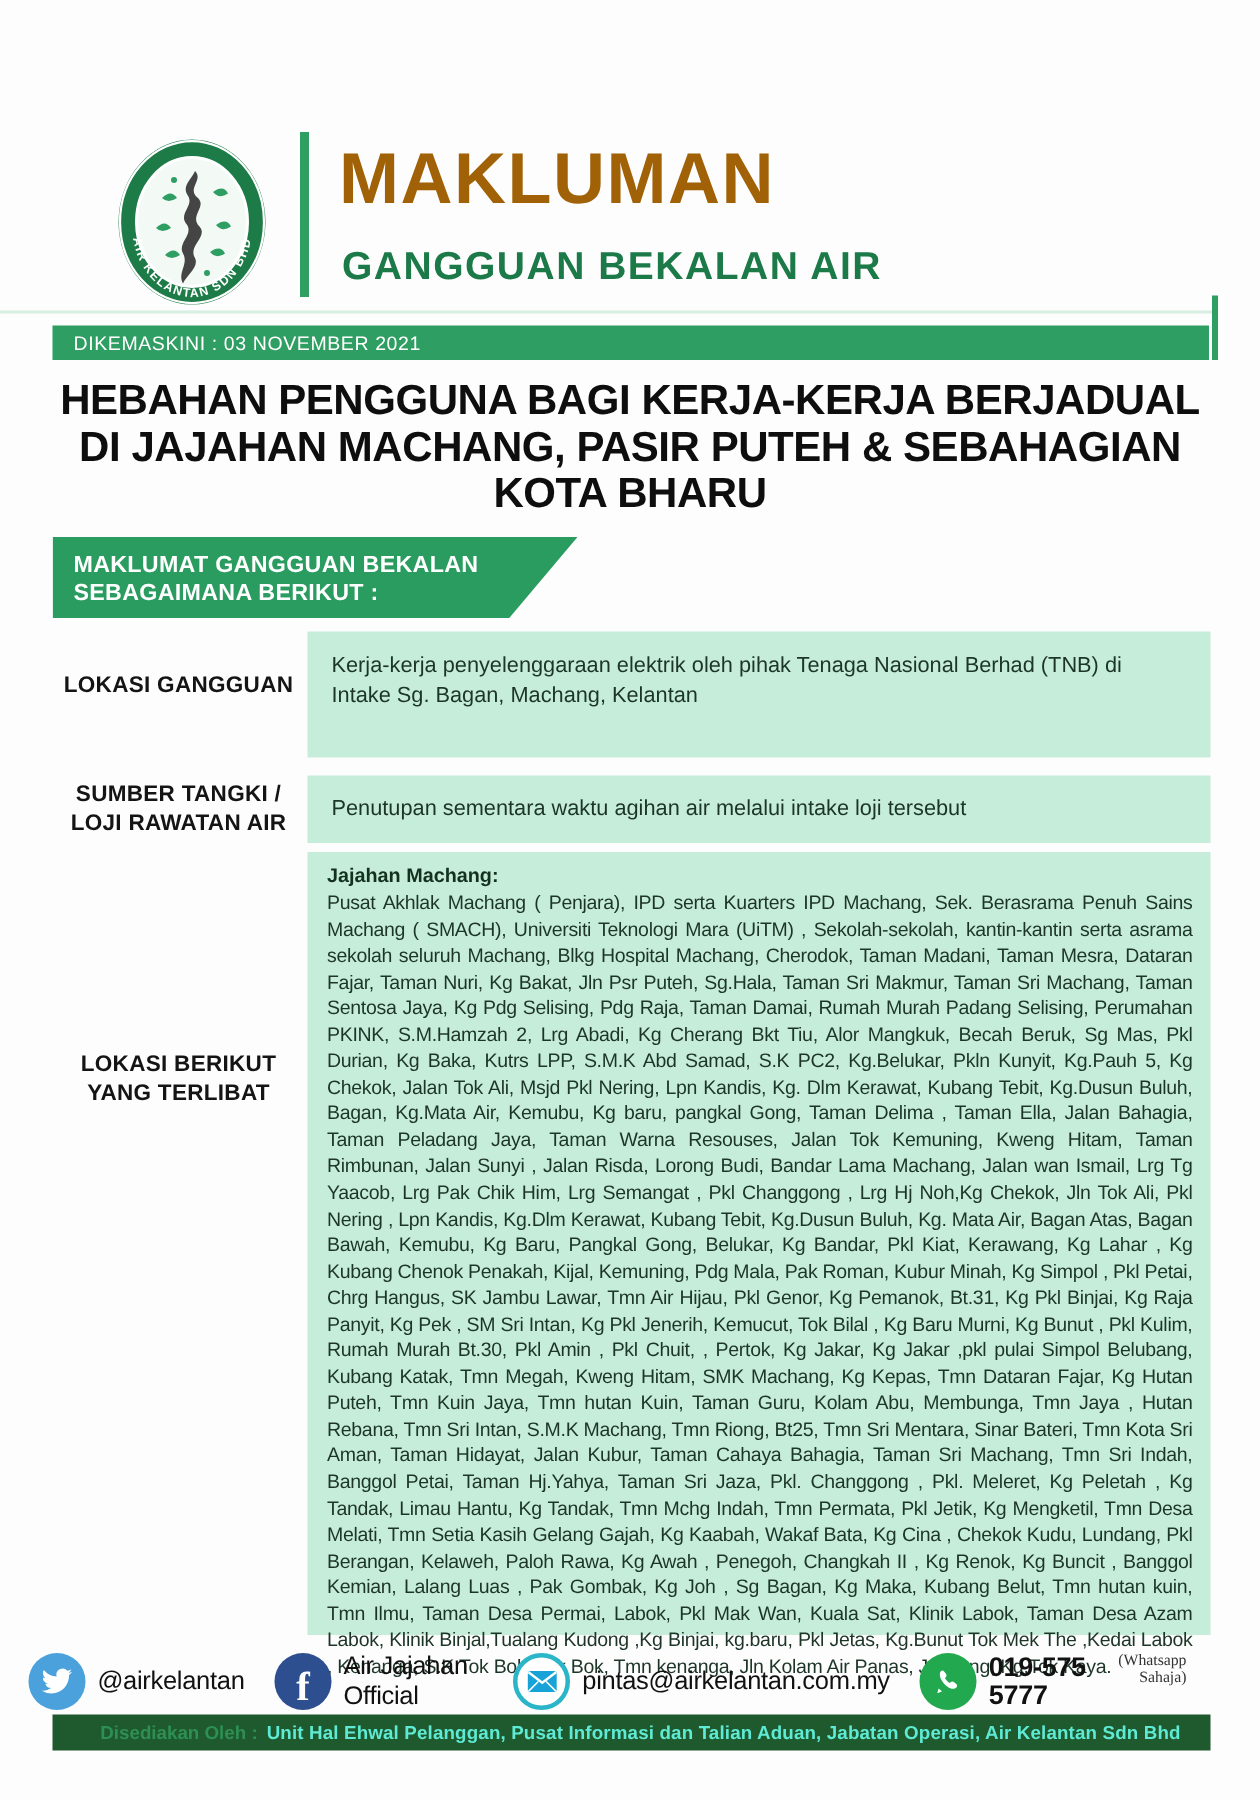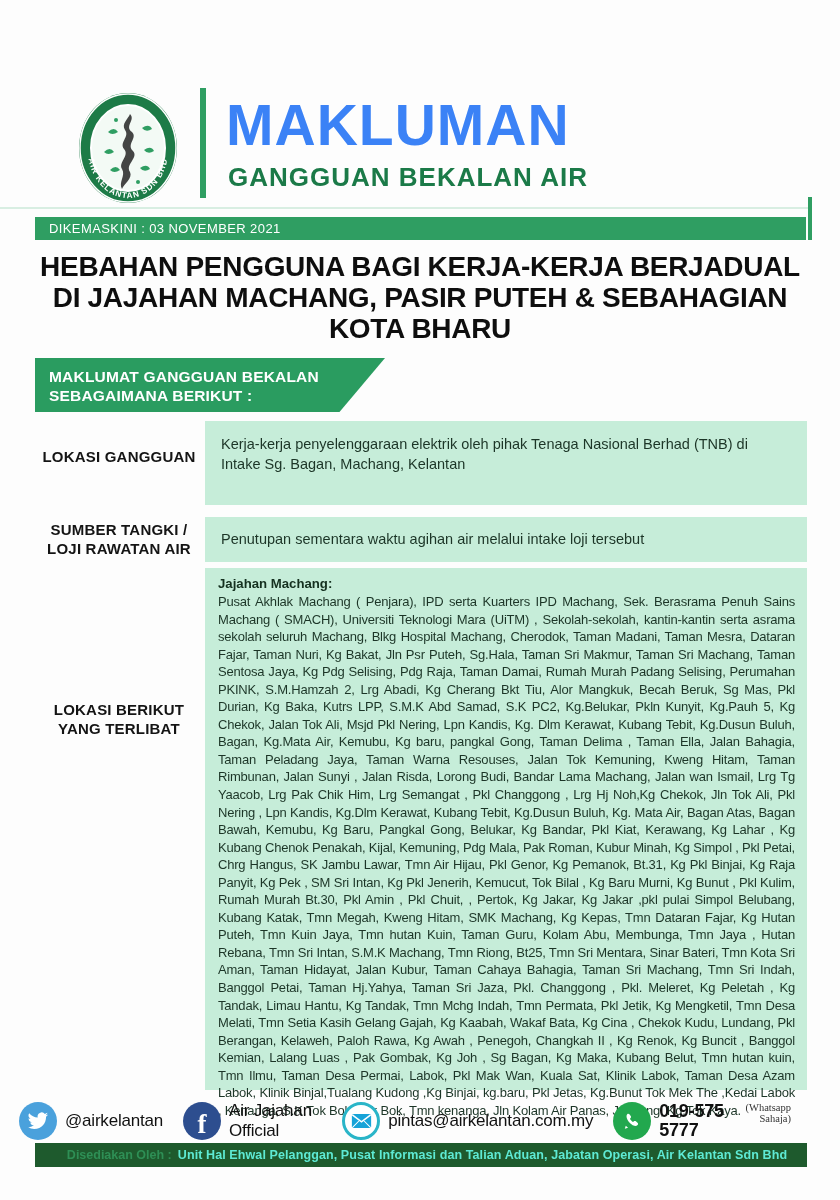--- a/index.html
+++ b/index.html
@@ -6,22 +6,22 @@
   html,body { background:#ffffff; }
   body { font-family:"Liberation Sans","DejaVu Sans",sans-serif; }
   .page {
     position:relative; width:840px; height:1200px; margin:0 auto;
     background:#fdfdfd; overflow:hidden;
   }
   
   .logo { position:absolute; left:78px; top:92px; width:100px; height:112px; }
   .hdr-divider { position:absolute; left:200px; top:88px; width:6px; height:110px; background:#2F9E62; }
   .hdr-title {
-    position:absolute; left:226px; top:92px; font-size:57px; font-weight:800;
-    letter-spacing:1px; color:#3b82f6;
+    position:absolute; left:226px; top:92px; font-size:48px; font-weight:800;
+    letter-spacing:1px; color:#a16207;
   }
   .hdr-subtitle {
     position:absolute; left:228px; top:162px; font-size:26px; font-weight:800;
     letter-spacing:1px; color:#1B7A48;
   }
   .hdr-line { position:absolute; left:0; top:207px; width:812px; height:2px; background:#D8EEE2; }
   .hdr-tick { position:absolute; left:808px; top:197px; width:4px; height:43px; background:#2F9E62; }
   
   .update-bar {
     position:absolute; left:35px; top:217px; width:771px; height:23px; background:#2F9E62;

